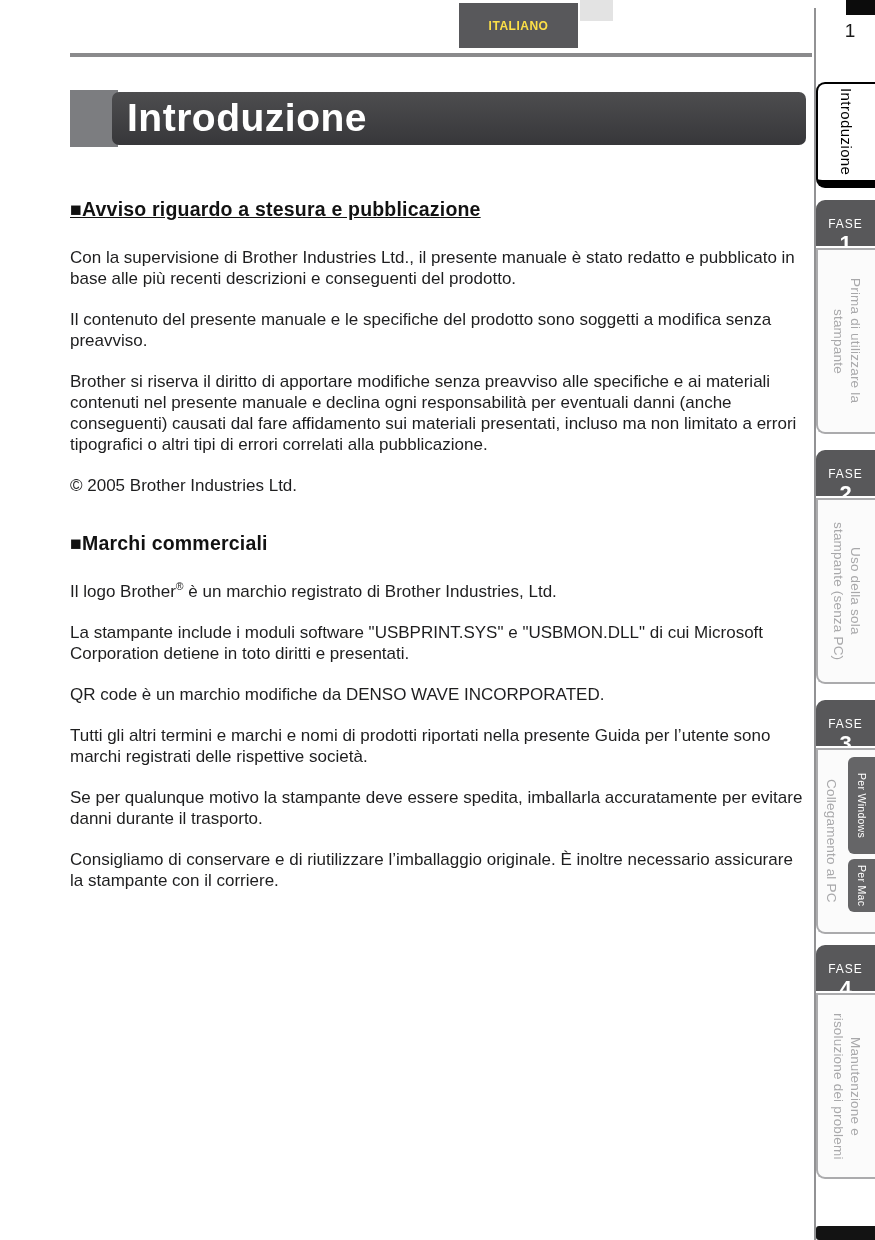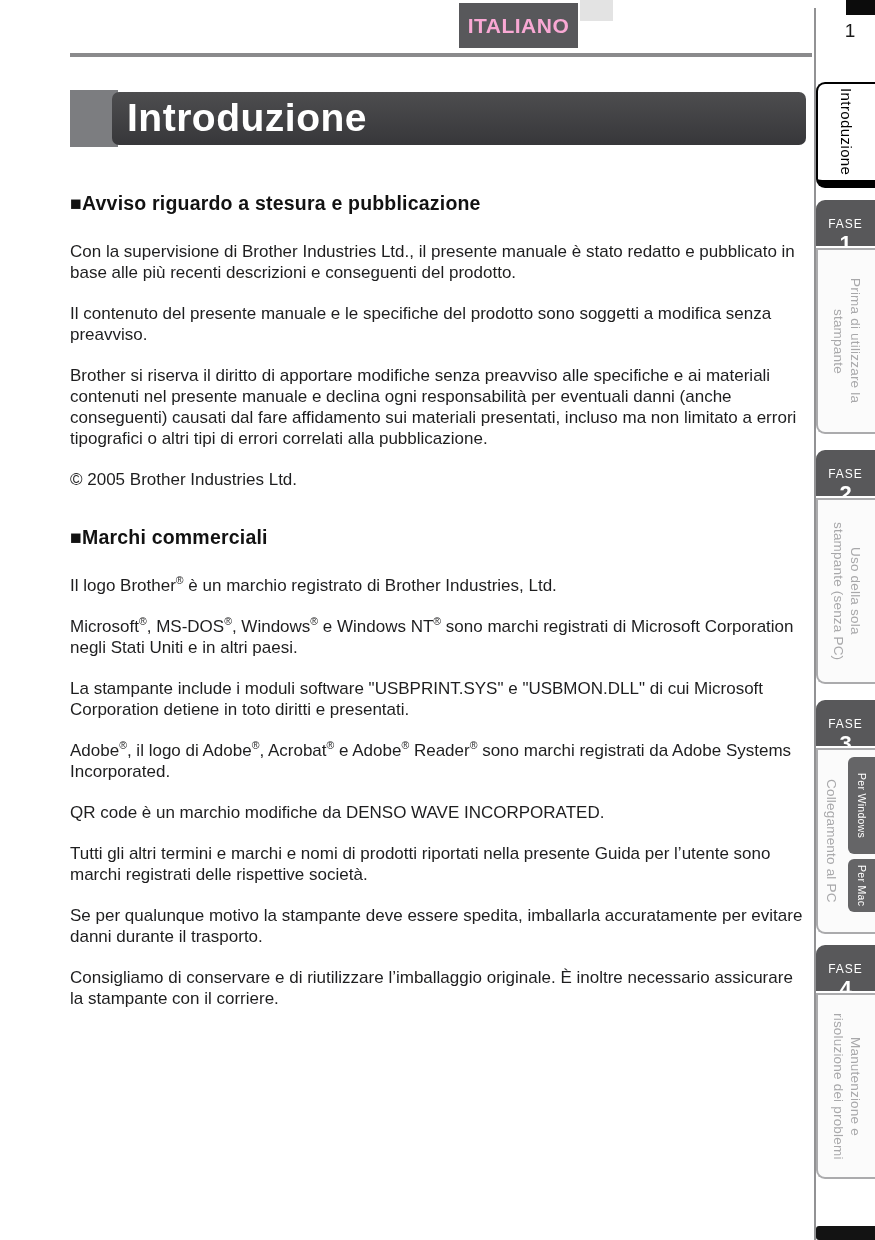--- a/index.html
+++ b/index.html
@@ -10,23 +10,23 @@
   .page {
     position:relative;
     width:875px; height:1240px;
     background:#ffffff;
     overflow:hidden;
   }
 
   
   .lang-tab {
     position:absolute; left:459px; top:3px; width:119px; height:45px;
-    background:#58585b; color:#f9a8d4;
-    display:flex; align-items:center; justify-content:center;
-    font-size:21px; font-weight:bold; letter-spacing:0.5px;text-align:right;
+    background:#58585b; color:#fde047;
+    display:flex; align-items:center; justify-content:center;
+    font-size:12px; font-weight:bold; letter-spacing:0.5px;text-align:right;
   }
   .ghost-tab {
     position:absolute; left:580px; top:0; width:33px; height:21px;
     background:#e3e3e3;
   }
   .corner-mark.top {
     position:absolute; right:0; top:0; width:29px; height:15px; background:#0c0c0c;
   }
   .page-number {
     position:absolute; left:832px; top:20px; width:36px;
@@ -61,21 +61,21 @@
   
   .content {
     position:absolute; left:70px; top:188px; width:735px;
     color:#1e1e1f;
   }
   .content section { margin:0; }
   .content h2 {
     font-size:19.5px; font-weight:bold; color:#121212;
     margin:36px 0 26px; letter-spacing:0.2px;
   }
-  .content section:first-child h2 { margin-top:4px; }
+  .content section:first-child h2 { margin-top:10px;text-decoration:underline; }
   .content p {
     font-size:17px; line-height:21px; margin:0 0 20px;
   }
   .content sup { font-size:10.5px; line-height:0; vertical-align:super; }
 
   
   .sidebar { position:absolute; left:816px; top:0; width:59px; height:1240px; }
   .vtext { writing-mode:vertical-rl; text-orientation:mixed; }
 
   .intro-tab {
@@ -160,23 +160,21 @@
       <section>
         <h2>■Avviso riguardo a stesura e pubblicazione</h2>
         <p>Con la supervisione di Brother Industries Ltd., il presente manuale è stato redatto e pubblicato in base alle più recenti descrizioni e conseguenti del prodotto.</p>
         <p>Il contenuto del presente manuale e le specifiche del prodotto sono soggetti a modifica senza preavviso.</p>
         <p>Brother si riserva il diritto di apportare modifiche senza preavviso alle specifiche e ai materiali contenuti nel presente manuale e declina ogni responsabilità per eventuali danni (anche conseguenti) causati dal fare affidamento sui materiali presentati, incluso ma non limitato a errori tipografici o altri tipi di errori correlati alla pubblicazione.</p>
         <p>© 2005 Brother Industries Ltd.</p>
       </section>
       <section>
         <h2>■Marchi commerciali</h2>
         <p>Il logo Brother<sup>®</sup> è un marchio registrato di Brother Industries, Ltd.</p>
-        <p>Microsoft<sup>®</sup>, MS-DOS<sup>®</sup>, Windows<sup>®</sup> e Windows NT<sup>®</sup> sono marchi registrati di Microsoft Corporation negli Stati Uniti e in altri paesi.</p>
         <p>La stampante include i moduli software "USBPRINT.SYS" e "USBMON.DLL" di cui Microsoft Corporation detiene in toto diritti e presentati.</p>
-        <p>Adobe<sup>®</sup>, il logo di Adobe<sup>®</sup>, Acrobat<sup>®</sup> e Adobe<sup>®</sup> Reader<sup>®</sup> sono marchi registrati da Adobe Systems Incorporated.</p>
         <p>QR code è un marchio modifiche da DENSO WAVE INCORPORATED.</p>
         <p>Tutti gli altri termini e marchi e nomi di prodotti riportati nella presente Guida per l’utente sono marchi registrati delle rispettive società.</p>
       </section>
       <section>
         <p>Se per qualunque motivo la stampante deve essere spedita, imballarla accuratamente per evitare danni durante il trasporto.</p>
         <p>Consigliamo di conservare e di riutilizzare l’imballaggio originale. È inoltre necessario assicurare la stampante con il corriere.</p>
       </section>
     </main>
 
   <aside class="sidebar">

